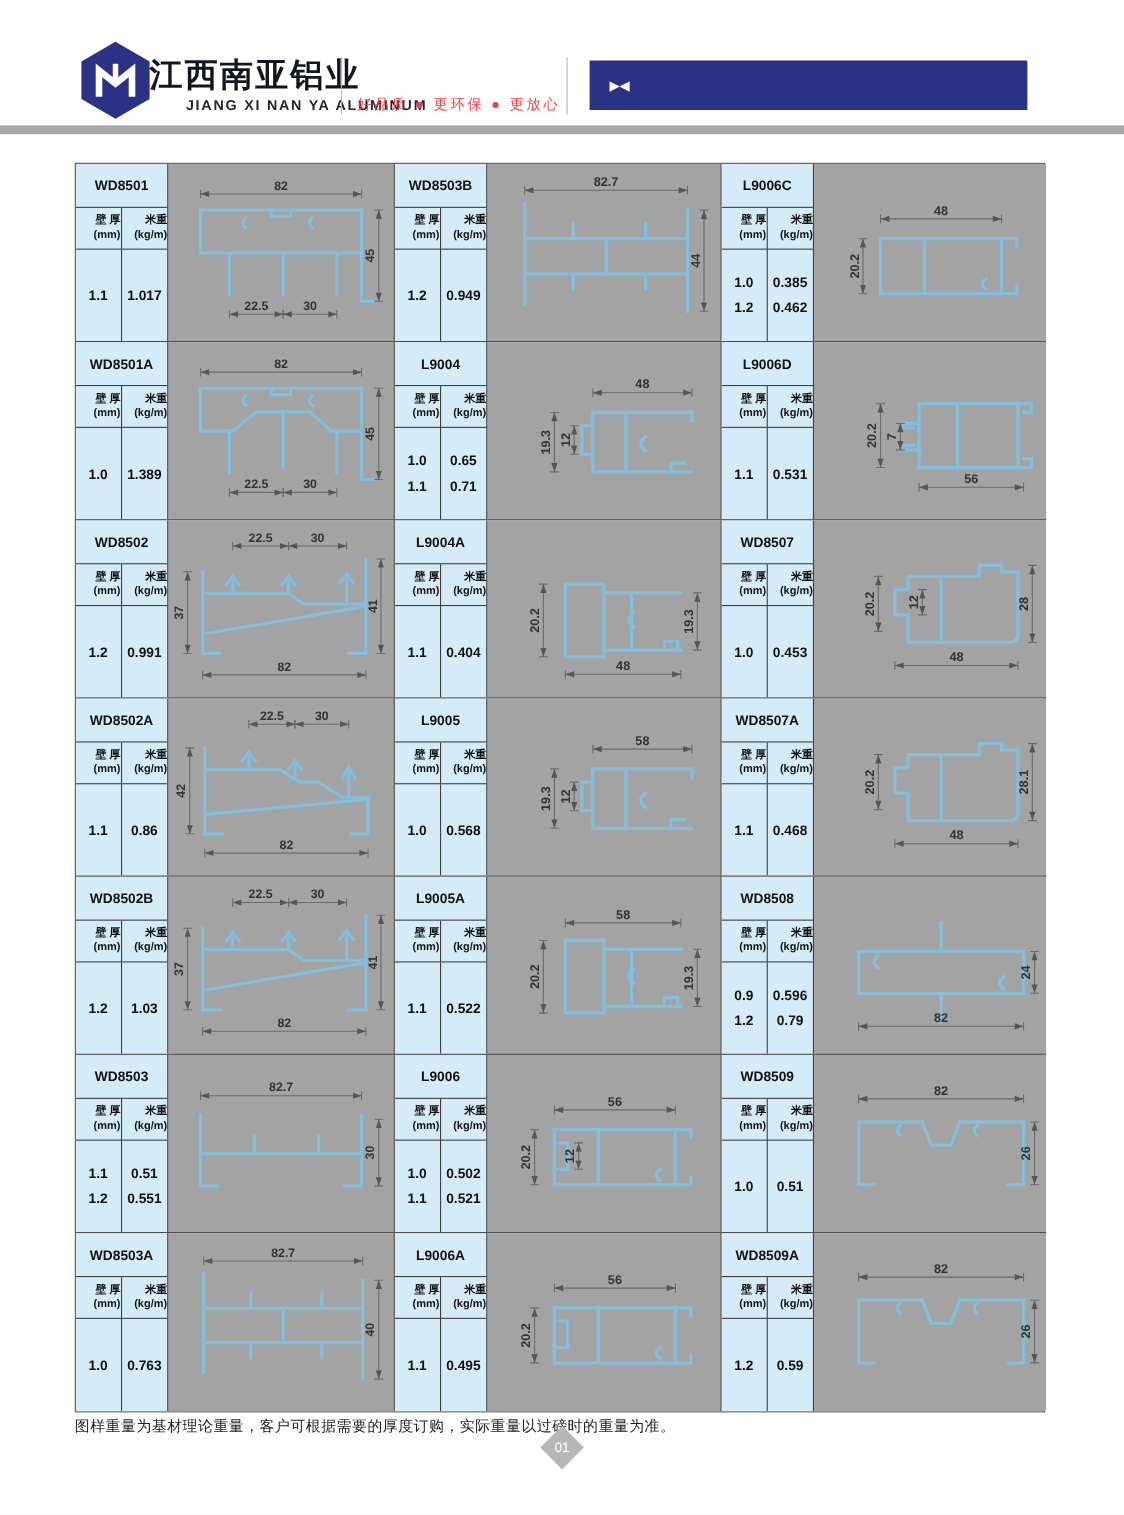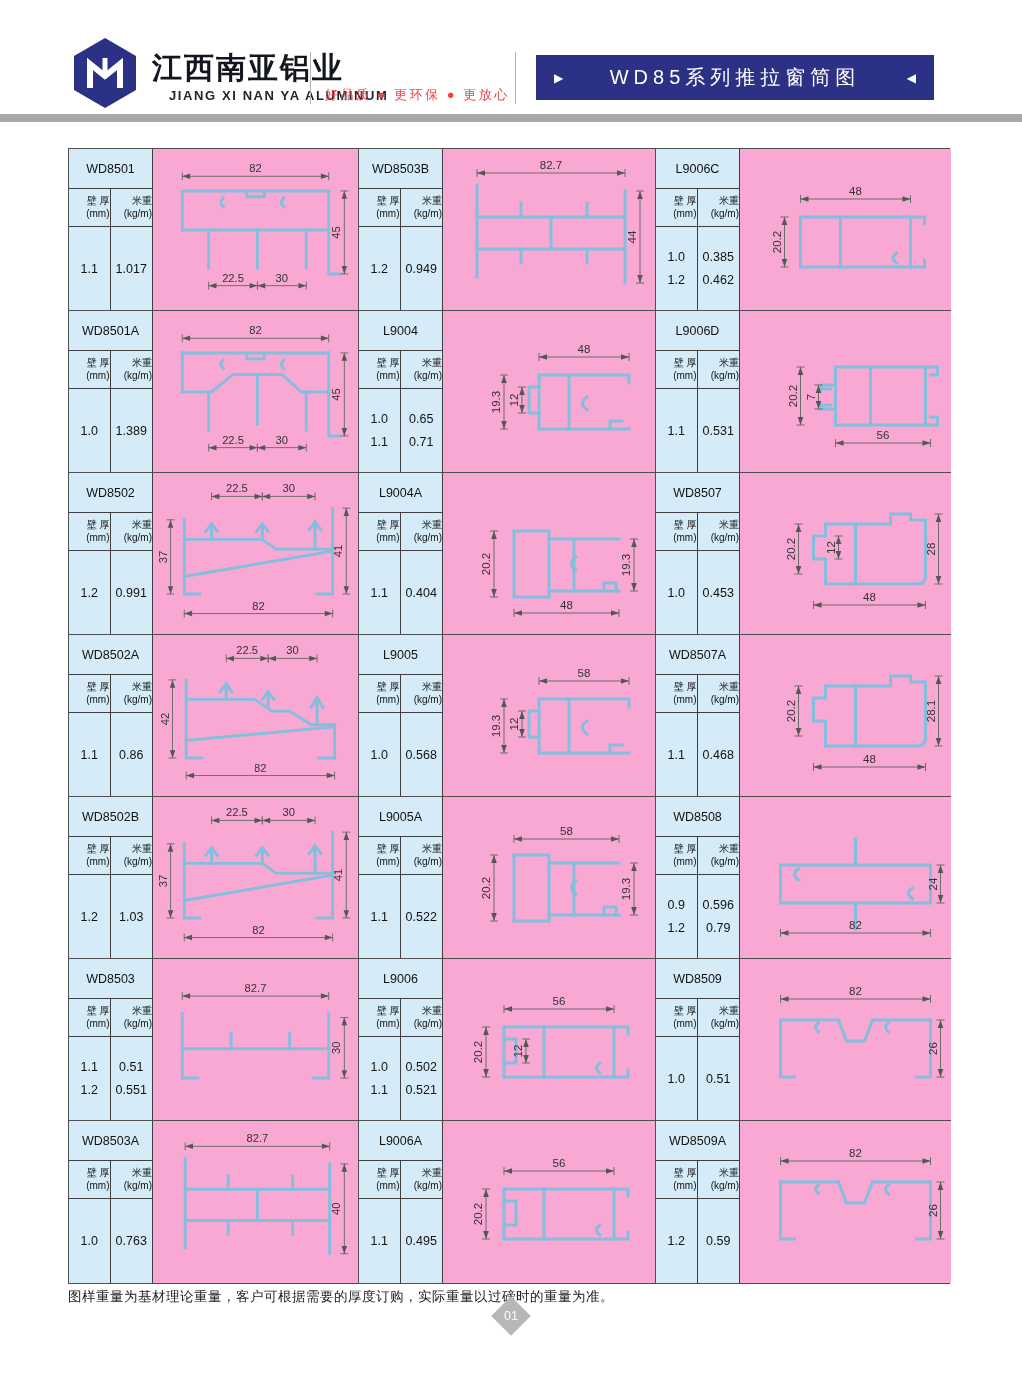--- a/index.html
+++ b/index.html
@@ -1,36 +1,36 @@
 <!DOCTYPE html>
 <html><head>
 <meta charset="utf-8">
 <style>
   html,body{margin:0;padding:0;background:#e8e8e8;}
   .page{position:relative;width:1022px;height:1377px;background:#fff;margin:0 auto;
         font-family:"Liberation Sans",sans-serif;overflow:hidden;}
   
   .logo{position:absolute;left:70px;top:36px;width:70px;height:74px;}
-  .brand-cn{position:absolute;left:152px;top:48px;font-size:30px;font-weight:bold;color:#14161f;letter-spacing:2px;}
+  .brand-cn{position:absolute;left:136px;top:48px;font-size:30px;font-weight:bold;color:#14161f;letter-spacing:2px;}
   .brand-en{position:absolute;left:169px;top:88px;font-size:13px;font-weight:bold;color:#23252e;letter-spacing:1.6px;}
   .vdiv{position:absolute;top:52px;width:1px;height:52px;background:#b5b5b5;}
   .vdiv1{left:310px;} .vdiv2{left:515px;}
   .edition{position:absolute;left:324px;top:50px;font-size:24px;color:#4c4c4c;letter-spacing:2px;}
   .slogan{position:absolute;left:325px;top:86px;font-size:13px;color:#ef4444;letter-spacing:2.5px;}
   .banner{position:absolute;left:536px;top:55px;width:398px;height:45px;background:#2b3184;color:#fff;
           display:flex;align-items:center;padding:0 18px;box-sizing:border-box;}
   .banner .tri{font-size:12px;line-height:1;}
   .banner .btxt{flex:1;text-align:center;font-size:20px;letter-spacing:5px;}
   .graybar{position:absolute;left:0;top:114px;width:1022px;height:8px;background:#a8a8a8;}
   
   .grid{position:absolute;left:68px;top:148px;width:882px;display:grid;
         grid-template-columns:290px 297px 295px;grid-auto-rows:162px;
         border:1px solid #4f4f4f;box-sizing:border-box;}
   .cell{display:flex;border-right:1px solid #4f4f4f;border-bottom:1px solid #4f4f4f;
-        box-sizing:border-box;background:#f9a8d4;overflow:hidden;}
+        box-sizing:border-box;background:#a3a3a3;overflow:hidden;font-weight:bold;}
   .cell:nth-child(3n){border-right:none;}
   .cell:nth-last-child(-n+3){border-bottom:none;}
   .mt{width:84px;flex:none;background:#d5ecf8;border-right:1px solid #3f3f3f;display:grid;
       grid-template-columns:1fr 1fr;grid-template-rows:40px 38px 1fr;color:#111;box-sizing:border-box;}
   .mt-model{grid-column:1/3;display:flex;align-items:center;justify-content:center;
             border-bottom:1px solid #3f3f3f;font-size:12.5px;}
   .mt-h{display:flex;flex-direction:column;align-items:flex-end;justify-content:center;text-align:center;
         border-bottom:1px solid #3f3f3f;font-size:10px;line-height:1.25;}
   .mt-h1{border-right:1px solid #3f3f3f;}
   .mt-v{display:flex;flex-direction:column;align-items:center;justify-content:center;gap:9px;font-size:12.5px;}
@@ -57,21 +57,20 @@
     <path d="M20,52 V28 L35,40 L50,28 V52" stroke="#ffffff" stroke-width="6" fill="none"></path>
     <path d="M35,22 V40" stroke="#ffffff" stroke-width="5"></path>
   </svg>
   <div class="brand-cn">江西南亚铝业</div>
   <div class="brand-en">JIANG XI NAN YA ALUMINUM</div>
   <div class="vdiv vdiv1"></div>
   <div class="slogan">好品质 ● 更环保 ● 更放心</div>
   <div class="vdiv vdiv2"></div>
   <div class="banner">
     <span class="tri">▶</span>
-    <span class="btxt">WD85系列推拉窗简图</span>
     <span class="tri">◀</span>
   </div>
   <div class="graybar"></div>
 
   <div class="grid" id="grid">
       <div class="cell">
     <div class="mt">
       <div class="mt-model">WD8501</div>
       <div class="mt-h mt-h1">
         <span>壁 厚</span>

